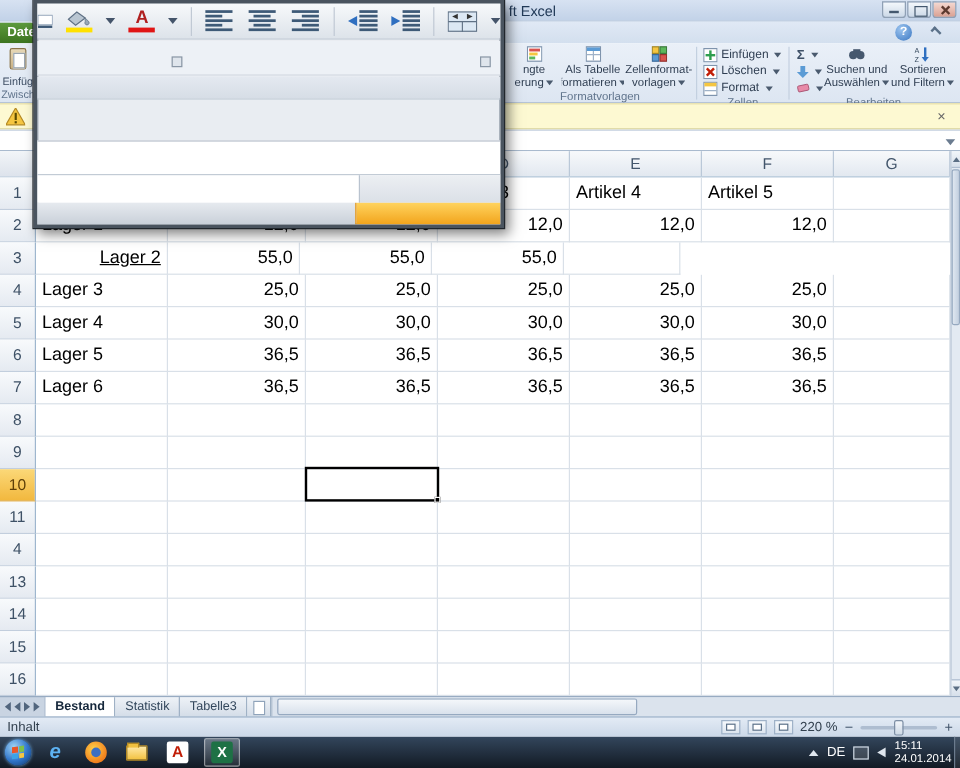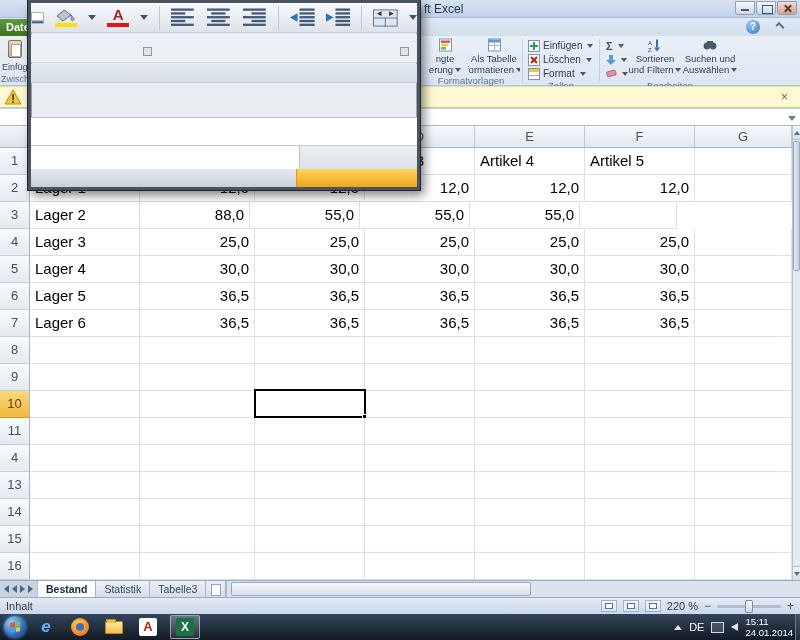--- a/index.html
+++ b/index.html
@@ -226,20 +226,30 @@
         <div class="bigbtn">
           <svg class="bicon" width="13" height="13" viewBox="0 0 13 13">
             <rect x="0.5" y="0.5" width="12" height="12" fill="#fff" stroke="#7f94ad"></rect>
             <rect x="1" y="1" width="11" height="3" fill="#5b9bd5"></rect>
               <line x1="1" y1="7" x2="12" y2="7" stroke="#9fb2c8"></line>
               <line x1="6.5" y1="4" x2="6.5" y2="12" stroke="#9fb2c8"></line>
           </svg>
           <div>Als Tabelle</div>
           <div><span>formatieren</span><span class="dda"></span></div>
         </div>
+        <div class="bigbtn" style="width:58px">
+          <svg class="bicon" width="13" height="13" viewBox="0 0 13 13">
+            <rect x="0.5" y="0.5" width="5.5" height="5.5" fill="#f5c641" stroke="#a08527"></rect>
+            <rect x="7" y="0.5" width="5.5" height="5.5" fill="#5cb85c" stroke="#3d7a3d"></rect>
+            <rect x="0.5" y="7" width="5.5" height="5.5" fill="#5b9bd5" stroke="#3a6a99"></rect>
+            <rect x="7" y="7" width="5.5" height="5.5" fill="#d9534f" stroke="#93342f"></rect>
+          </svg>
+          <div>Zellenformat-</div>
+          <div><span>vorlagen</span><span class="dda"></span></div>
+        </div>
       </div>
       <div class="glabel">Formatvorlagen</div>
     </div>
     <div class="gsep"></div>
 
     <div class="rgroup" style="width:72px">
       <div class="content">
         <div class="smallrows" style="padding-left:3px">
           <div class="smallrow">
             <svg width="12" height="12" viewBox="0 0 12 12">
@@ -288,38 +298,38 @@
             </svg>
               <span class="dda"></span>
           </div>
           <div class="smallrow">
             <svg width="11" height="9" viewBox="0 0 11 9">
               <rect x="1" y="2" width="9" height="5" rx="1" transform="rotate(-12 5 5)" fill="#e88aa8" stroke="#a5506e" stroke-width="0.7"></rect>
             </svg>
               <span class="dda"></span>
           </div>
         </div>
+        <div class="bigbtn" style="width:56px">
+          <svg class="bicon" width="14" height="12" viewBox="0 0 14 12">
+            <circle cx="4" cy="7" r="3.4" fill="#46586e"></circle>
+              <circle cx="10" cy="7" r="3.4" fill="#46586e"></circle>
+            <rect x="4" y="2" width="6" height="4" fill="#46586e"></rect>
+          </svg>
+          <div>Suchen und</div>
+          <div><span>Auswählen</span><span class="dda"></span></div>
+        </div>
         <div class="bigbtn" style="width:54px">
           <svg class="bicon" width="14" height="13" viewBox="0 0 14 13">
             <text x="0" y="6" font-size="6" fill="#33475c" font-family="sans-serif">A</text>
             <text x="0" y="13" font-size="6" fill="#33475c" font-family="sans-serif">Z</text>
             <rect x="8" y="1" width="2" height="8" fill="#2f6fc0"></rect>
               <polygon points="6,9 12,9 9,13" fill="#2f6fc0"></polygon>
           </svg>
           <div>Sortieren</div>
           <div><span>und Filtern</span><span class="dda"></span></div>
-        </div>
-        <div class="bigbtn" style="width:56px">
-          <svg class="bicon" width="14" height="12" viewBox="0 0 14 12">
-            <circle cx="4" cy="7" r="3.4" fill="#46586e"></circle>
-              <circle cx="10" cy="7" r="3.4" fill="#46586e"></circle>
-            <rect x="4" y="2" width="6" height="4" fill="#46586e"></rect>
-          </svg>
-          <div>Suchen und</div>
-          <div><span>Auswählen</span><span class="dda"></span></div>
         </div>
       </div>
       <div class="glabel">Bearbeiten</div>
     </div>
   </div>
 
   <div class="msgbar">
     <svg class="warn-tri" width="16" height="15" viewBox="0 0 16 15">
       <polygon points="8,0 16,14 0,14" fill="#f5c641" stroke="#b58a24"></polygon>
       <rect x="7.2" y="4" width="1.8" height="6" fill="#5a4a00"></rect>
@@ -362,22 +372,21 @@
           <div class="cell" style="width: 110px; text-align: left;">Lager 1</div>
           <div class="cell" style="width: 115px; text-align: right;">12,0</div>
           <div class="cell" style="width: 110px; text-align: right;">12,0</div>
           <div class="cell" style="width: 110px; text-align: right;">12,0</div>
           <div class="cell" style="width: 110px; text-align: right;">12,0</div>
           <div class="cell" style="width: 110px; text-align: right;">12,0</div>
           <div class="cell" style="width: 97px; text-align: right;"></div>
         </div>
         <div class="grid-row">
           <div class="row-h">3</div>
-          <div class="cell" style="width: 110px; text-align: left;">Lager 2</div>
-          <div class="cell" style="width: 110px; text-align: right;">88,0</div>
+          <div class="cell" style="width: 110px; text-align: right; text-decoration: underline;">Lager 2</div>
           <div class="cell" style="width: 110px; text-align: right;">55,0</div>
           <div class="cell" style="width: 110px; text-align: right;">55,0</div>
           <div class="cell" style="width: 110px; text-align: right;">55,0</div>
           <div class="cell" style="width: 97px; text-align: right;"></div>
         </div>
         <div class="grid-row">
           <div class="row-h">4</div>
           <div class="cell" style="width: 110px; text-align: left;">Lager 3</div>
           <div class="cell" style="width: 115px; text-align: right;">25,0</div>
           <div class="cell" style="width: 110px; text-align: right;">25,0</div>

